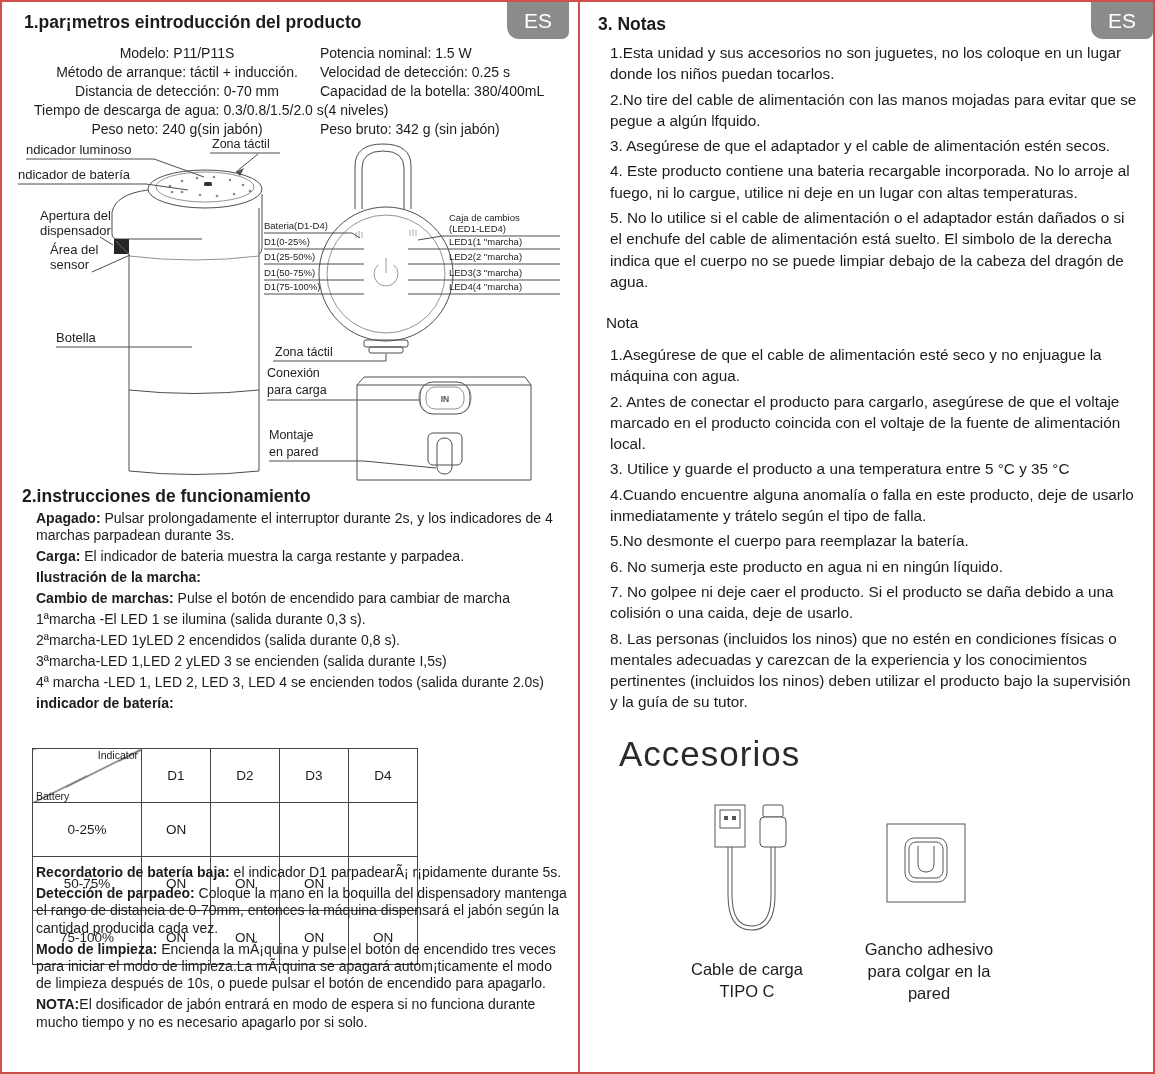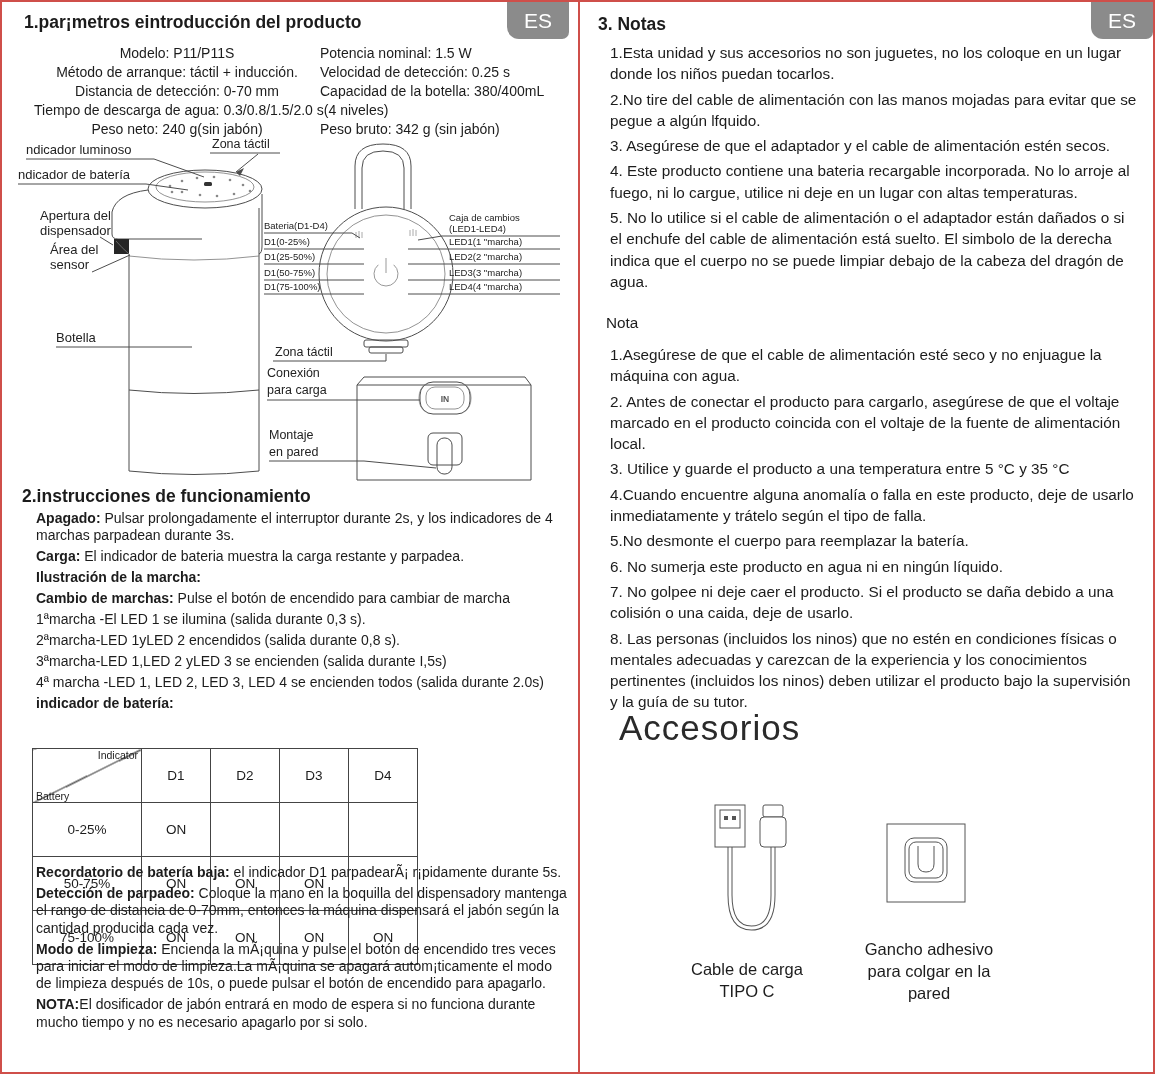--- a/index.html
+++ b/index.html
@@ -24,21 +24,21 @@
   #ops p,#ops2 p,#notes p,#nota-items p{margin:4px;}
   #btable{position:absolute;left:30px;top:746px;border-collapse:collapse;font-size:13.5px;background:#fff;}
   #btable td,#btable th{border:1px solid #444;text-align:center;padding:16px 6px;height:21px;font-weight:normal;min-width:56px;}
   #btable th.corner{position:relative;width:84px;min-width:84px;height:25px;padding:12px;
      background:linear-gradient(to bottom right,#fff 49.3%,#666 49.3%,#666 50.9%,#fff 50.9%);}
   .corner-top{position:absolute;top:0;right:3px;font-size:10.5px;}
   .corner-bottom{position:absolute;bottom:0;left:3px;font-size:10.5px;}
   #notes{position:absolute;left:604px;top:36px;width:535px;font-size:15.3px;line-height:21.3px;}
   #nota-h{position:absolute;left:604px;top:312px;font-size:15.3px;margin:0;}
   #nota-items{position:absolute;left:604px;top:338px;width:535px;font-size:15.3px;line-height:21.3px;}
-  #acc-h{position:absolute;left:617px;top:706px;font-size:35px;font-weight:normal;letter-spacing:1px;color:#2a2a2a;margin:0;}
+  #acc-h{position:absolute;left:617px;top:732px;font-size:35px;font-weight:normal;letter-spacing:1px;color:#2a2a2a;margin:0;}
   #diagram{position:absolute;left:10px;top:132px;}
   #usb-svg{position:absolute;left:705px;top:798px;}
   #hook-svg{position:absolute;left:883px;top:820px;}
   .caption{position:absolute;text-align:center;font-size:16.5px;line-height:22px;}
   #cable-cap{left:660px;top:956px;width:170px;}
   #hook-cap{left:832px;top:936px;width:190px;}
   .dlbl{font-size:13px;fill:#222;}
   .dlbl-s{font-size:9.5px;fill:#222;}
   .dlbl-m{font-size:12.5px;fill:#222;}
   .dln{stroke:#4d4d4d;stroke-width:1;fill:none;}

